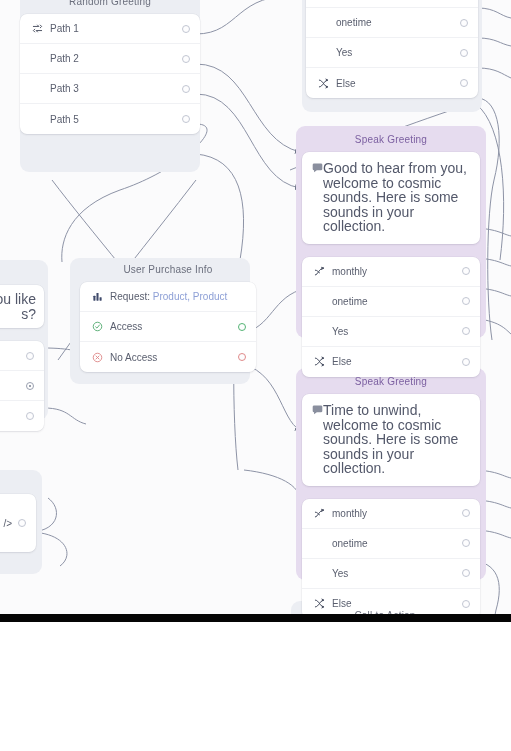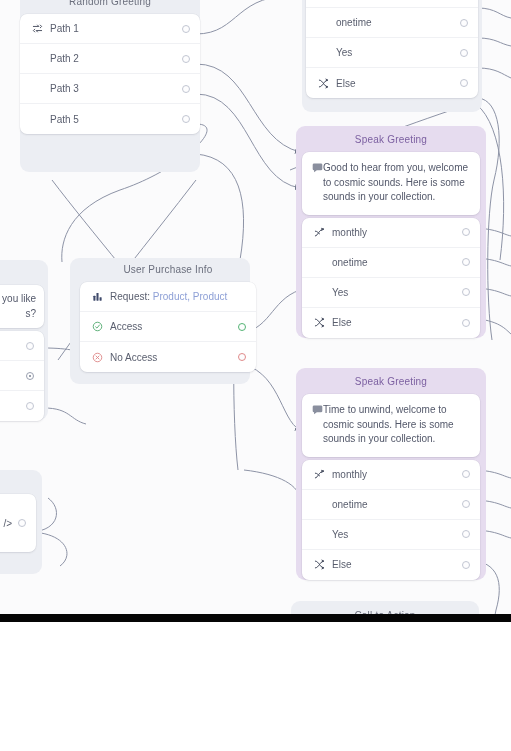--- a/index.html
+++ b/index.html
@@ -43,21 +43,21 @@
     white-space: nowrap;
     overflow: hidden;
   }
   .node-title.violet { color: #7b5fa0; }
   .card {
     background: #ffffff;
     border-radius: 7px;
     box-shadow: 0 1px 2px rgba(40,44,63,.10), 0 0 0 .5px rgba(40,44,63,.06);
     overflow: hidden;
   }
-  .card + .card { margin-top: 3px; }
+  .card + .card { margin-top: 13px; }
   .row {
     position: relative;
     display: flex;
     align-items: center;
     min-height: 30px;
     padding: 0 10px 0 10px;
     font-size: 10px;
     color: #595e6e;
     border-bottom: 1px solid #f0f1f4;
   }
@@ -81,21 +81,21 @@
   .port.filled::after {
     content: ""; position: absolute; left: 2px; top: 2px;
     width: 2px; height: 2px; border-radius: 50%; background: #7a8090;
   }
   .port.green { border-color: #55b475; }
   .port.red { border-color: #e08a8a; }
   .speech {
     padding: 9px 10px 10px 10px;
     display: flex;
     align-items: flex-start;
-    font-size: 10px;
+    font-size: 14px;
     line-height: 14.5px;
     color: #53586a;
   }
   .speech .ico { margin-top: 1px; }
   .speech .txt { flex: 1; }
   svg.gi { display: block; }
   #bottombar {
     position: absolute; left: 0; bottom: 0;
     width: 511px; height: 8px;
     background: #050505;

